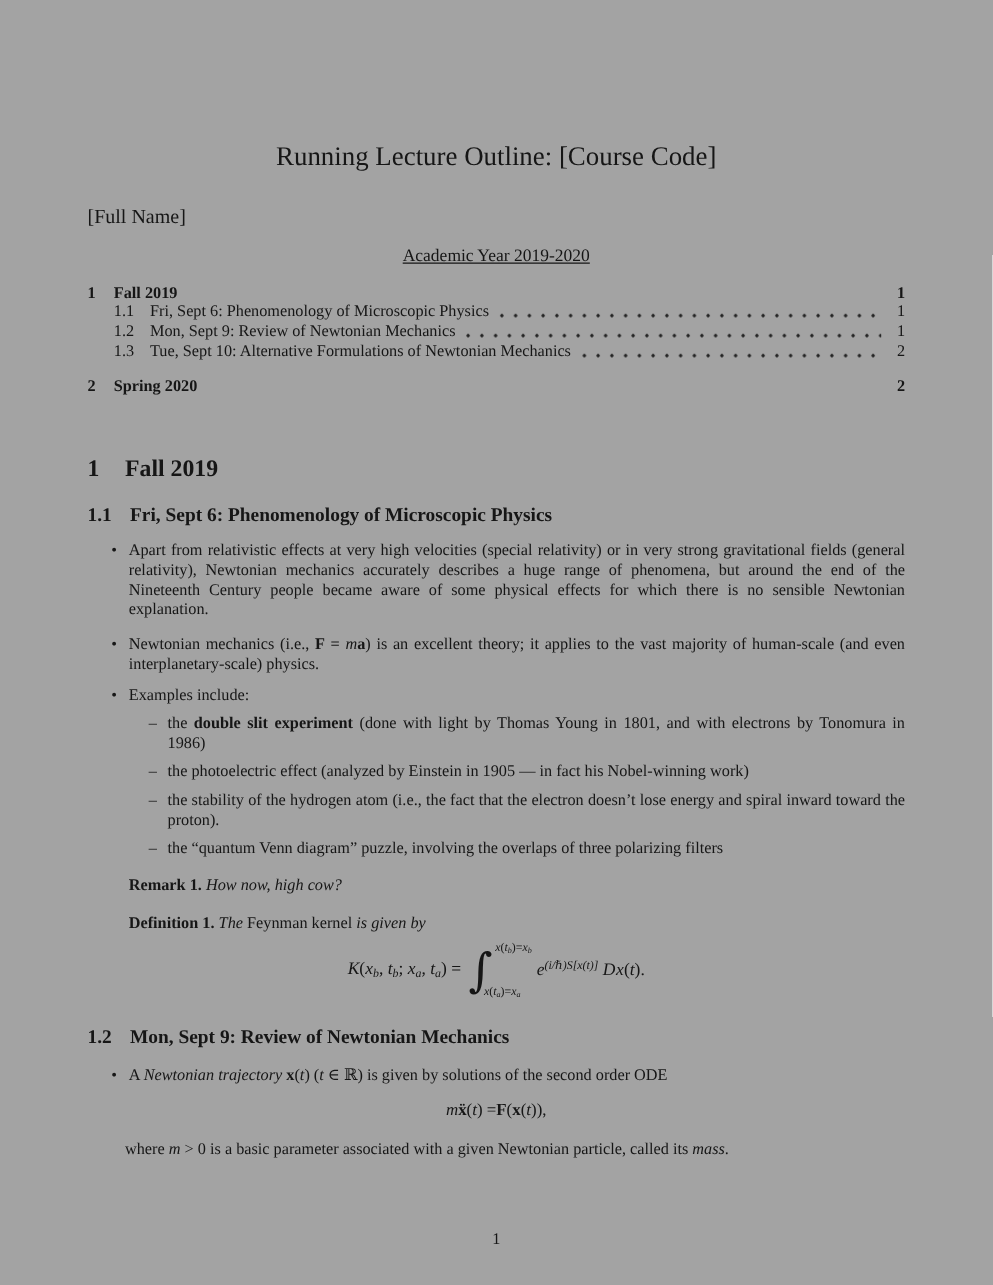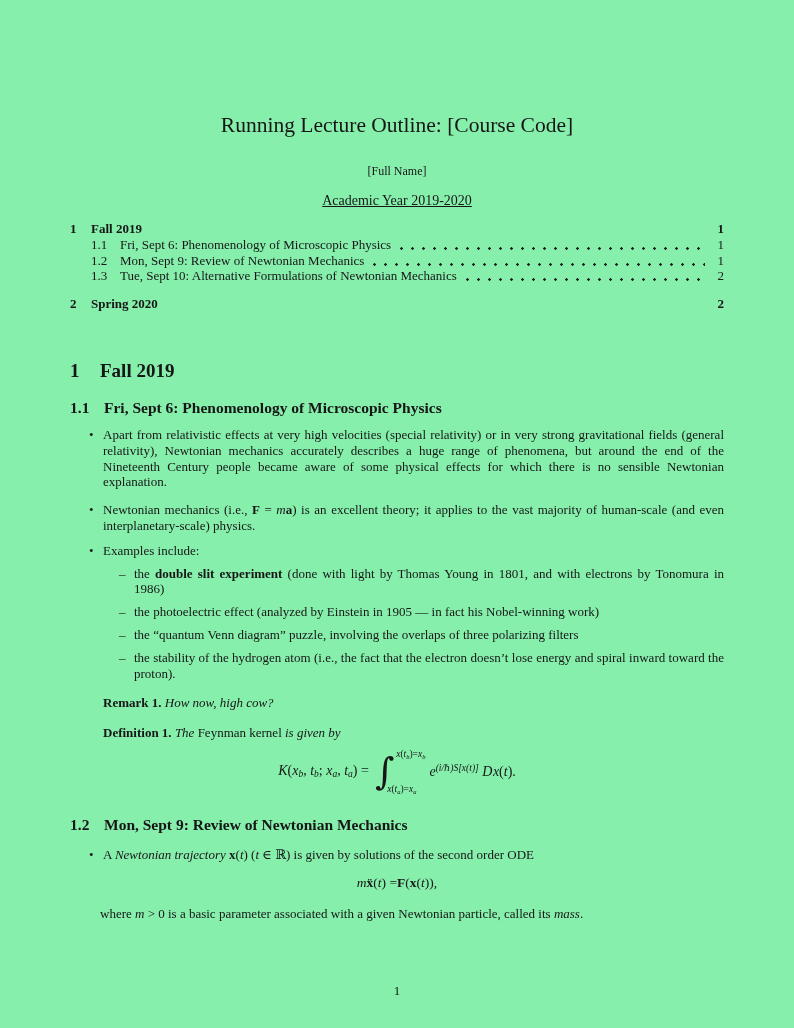--- a/index.html
+++ b/index.html
@@ -1,32 +1,32 @@
 <!DOCTYPE html>
 <html><head>
 <meta charset="utf-8">
 <style>
   html,body{margin:0;padding:0;background:#ffffff;}
   .page{
     position:relative;
     width:794px;height:1028px;
     margin:0 auto;
-    background:#86efac;
+    background:#a3a3a3;
     color:#161616;
     font-family:"Liberation Serif","DejaVu Serif",serif;
     font-size:13px;
     line-height:1.215;
     overflow:hidden;
     box-sizing:border-box;
   }
   .content{padding:0 70px;}
 
   
   .doc-title{margin-top:112px;text-align:center;font-size:21.5px;}
-  .doc-author{margin-top:26px;text-align:center;font-size:12px;}
+  .doc-author{margin-top:26px;text-align:left;font-size:16px;}
   .doc-date{margin-top:13px;text-align:center;font-size:14px;text-decoration:underline;}
 
   
   .contents-heading{margin-top:36px;font-size:19px;font-weight:700;}
   .toc{margin-top:12px;}
   .toc-row{display:flex;line-height:15.9px;}
   .toc-row.bold-row{font-weight:700;}
   .toc-row.gap-above{margin-top:12px;}
   .toc-num.n1{width:21px;}
   .toc-num.n2{margin-left:21px;width:29px;}
@@ -129,22 +129,22 @@
       <span class="subsec-num">1.1</span>
       <span>Fri, Sept 6: Phenomenology of Microscopic Physics</span>
     </div>
 
     <div class="bitem"><span>Apart from relativistic effects at very high velocities (special relativity) or in very strong gravitational fields (general relativity), Newtonian mechanics accurately describes a huge range of phenomena, but around the end of the Nineteenth Century people became aware of some physical effects for which there is no sensible Newtonian explanation.</span></div>
     <div class="bitem first-b"><span>Newtonian mechanics (i.e., </span><span class="seg-b">F</span><span> = </span><span class="seg-i">m</span><span class="seg-b">a</span><span>) is an excellent theory; it applies to the vast majority of human-scale (and even interplanetary-scale) physics.</span></div>
     <div class="bitem"><span>Examples include:</span></div>
 
     <div class="sitem"><span>the </span><span class="seg-b">double slit experiment</span><span> (done with light by Thomas Young in 1801, and with electrons by Tonomura in 1986)</span></div>
     <div class="sitem"><span>the photoelectric effect (analyzed by Einstein in 1905 — in fact his Nobel-winning work)</span></div>
+    <div class="sitem"><span>the stability of the hydrogen atom (i.e., the fact that the electron doesn’t lose energy and spiral inward toward the proton).</span></div>
     <div class="sitem"><span>the “quantum Venn diagram” puzzle, involving the overlaps of three polarizing filters</span></div>
-    <div class="sitem"><span>the stability of the hydrogen atom (i.e., the fact that the electron doesn’t lose energy and spiral inward toward the proton).</span></div>
 
     <div class="theorem"><span class="seg-b">Remark 1.</span><span> </span><span class="seg-i">How now, high cow?</span></div>
     <div class="theorem"><span class="seg-b">Definition 1.</span><span> </span><span class="seg-i">The </span><span>Feynman kernel</span><span class="seg-i"> is given by</span></div>
 
     <div class="display-math">
       <span><span class="seg-i">K</span><span>(</span><span class="seg-i">x</span><span class="seg-sub">b</span><span>, </span><span class="seg-i">t</span><span class="seg-sub">b</span><span>; </span><span class="seg-i">x</span><span class="seg-sub">a</span><span>, </span><span class="seg-i">t</span><span class="seg-sub">a</span><span>) = </span></span>
       <span class="int-wrap">
         <span class="int-glyph">∫</span>
         <span class="int-limits">
           <span class="int-upper"><span class="seg-i">x</span><span>(</span><span class="seg-i">t</span><span class="seg-sub">b</span><span>)=</span><span class="seg-i">x</span><span class="seg-sub">b</span></span>

